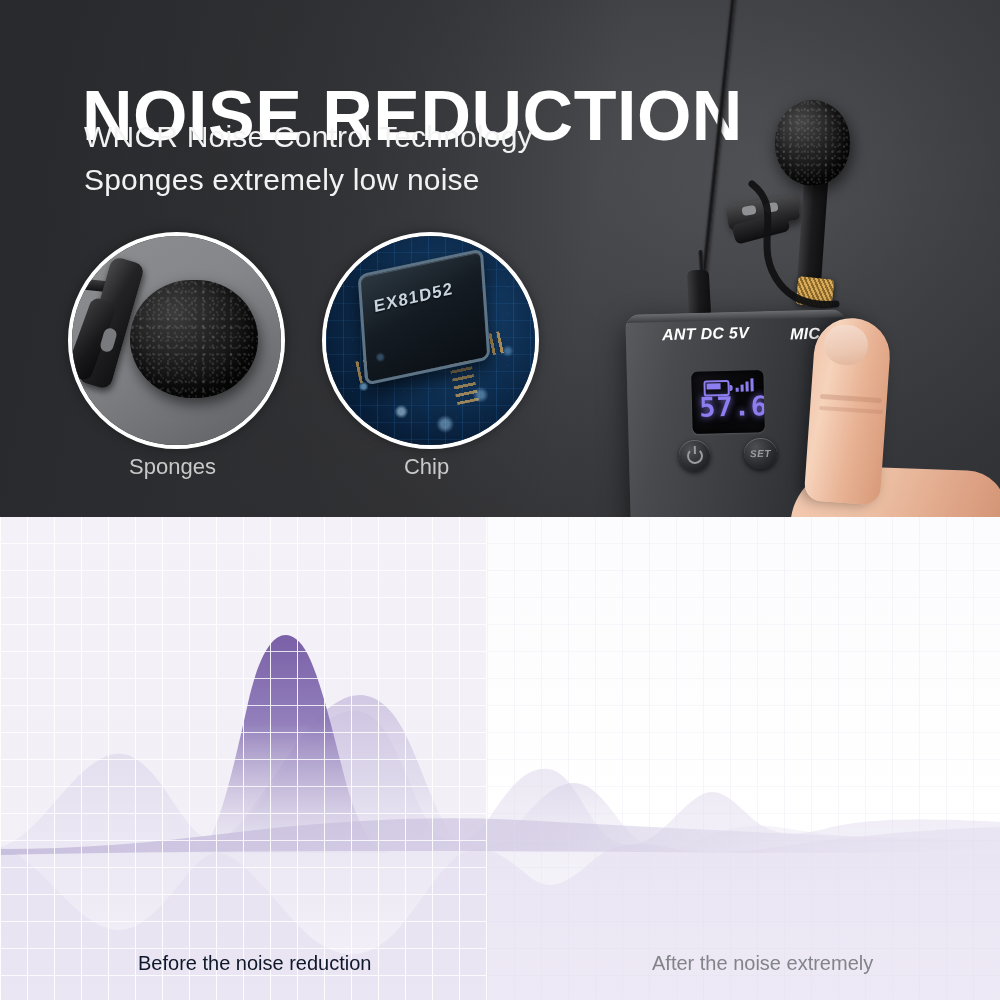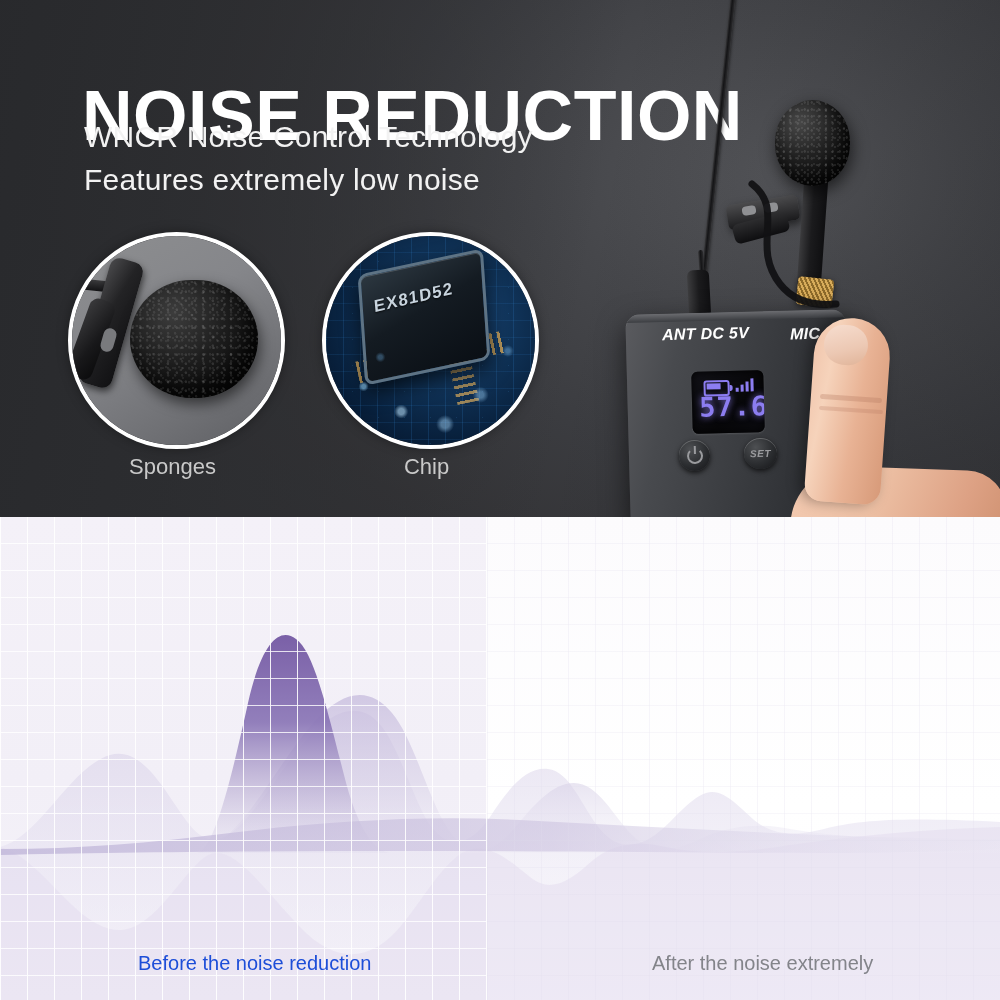--- a/index.html
+++ b/index.html
@@ -306,37 +306,37 @@
   .grid-right{
     position:absolute;left:487px;top:0;width:513px;height:483px;
     background-image:
       linear-gradient(90deg, rgba(224,220,236,.55) 1px, transparent 1px),
       linear-gradient(0deg,  rgba(224,220,236,.45) 1px, transparent 1px);
     background-size:27px 27px, 27px 27px;
     opacity:.5;
   }
   .wave-svg{position:absolute;left:0;top:0;}
   .cap-before{
-    position:absolute;left:138px;top:952px;font-size:20px;color:#1d4ed8;font-weight:400;
+    position:absolute;left:138px;top:952px;font-size:20px;color:#0f172a;font-weight:400;
   }
   .cap-after{
     position:absolute;left:652px;top:952px;font-size:20px;color:#83848a;font-weight:400;
   }
 </style>
 </head>
 <body>
 
 <div class="page">
 
   <section class="top">
     <div class="top-vig"></div>
 
     <h1 class="headline">NOISE REDUCTION</h1>
     <div class="sub1">WNCR Noise Control Technology</div>
-    <div class="sub2">Features extremely low noise</div>
+    <div class="sub2">Sponges extremely low noise</div>
 
     <div class="circle-wrap" style="left:68px;top:232px;">
       <div class="circ">
         <div class="sponge-bg"></div>
         <div class="clip-arm"></div>
         <div class="clip-body"></div>
         <div class="clip-body2"></div>
         <div class="clip-hole"></div>
         <div class="sponge-ball">
           <div class="sponge-tex"></div>

